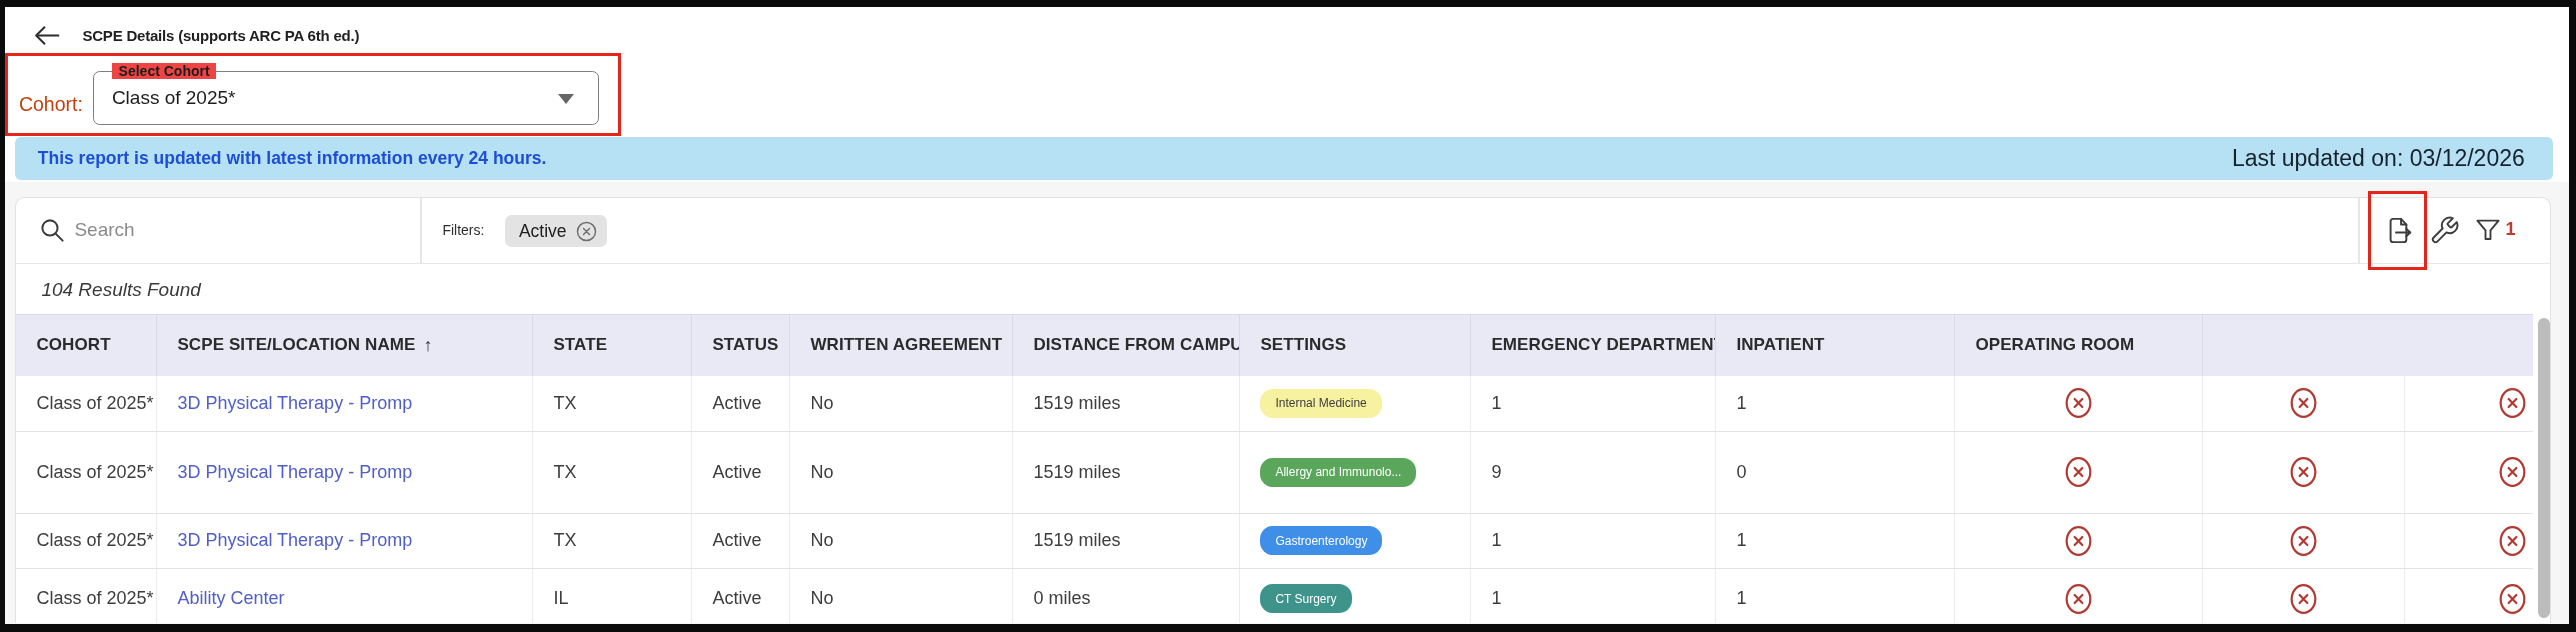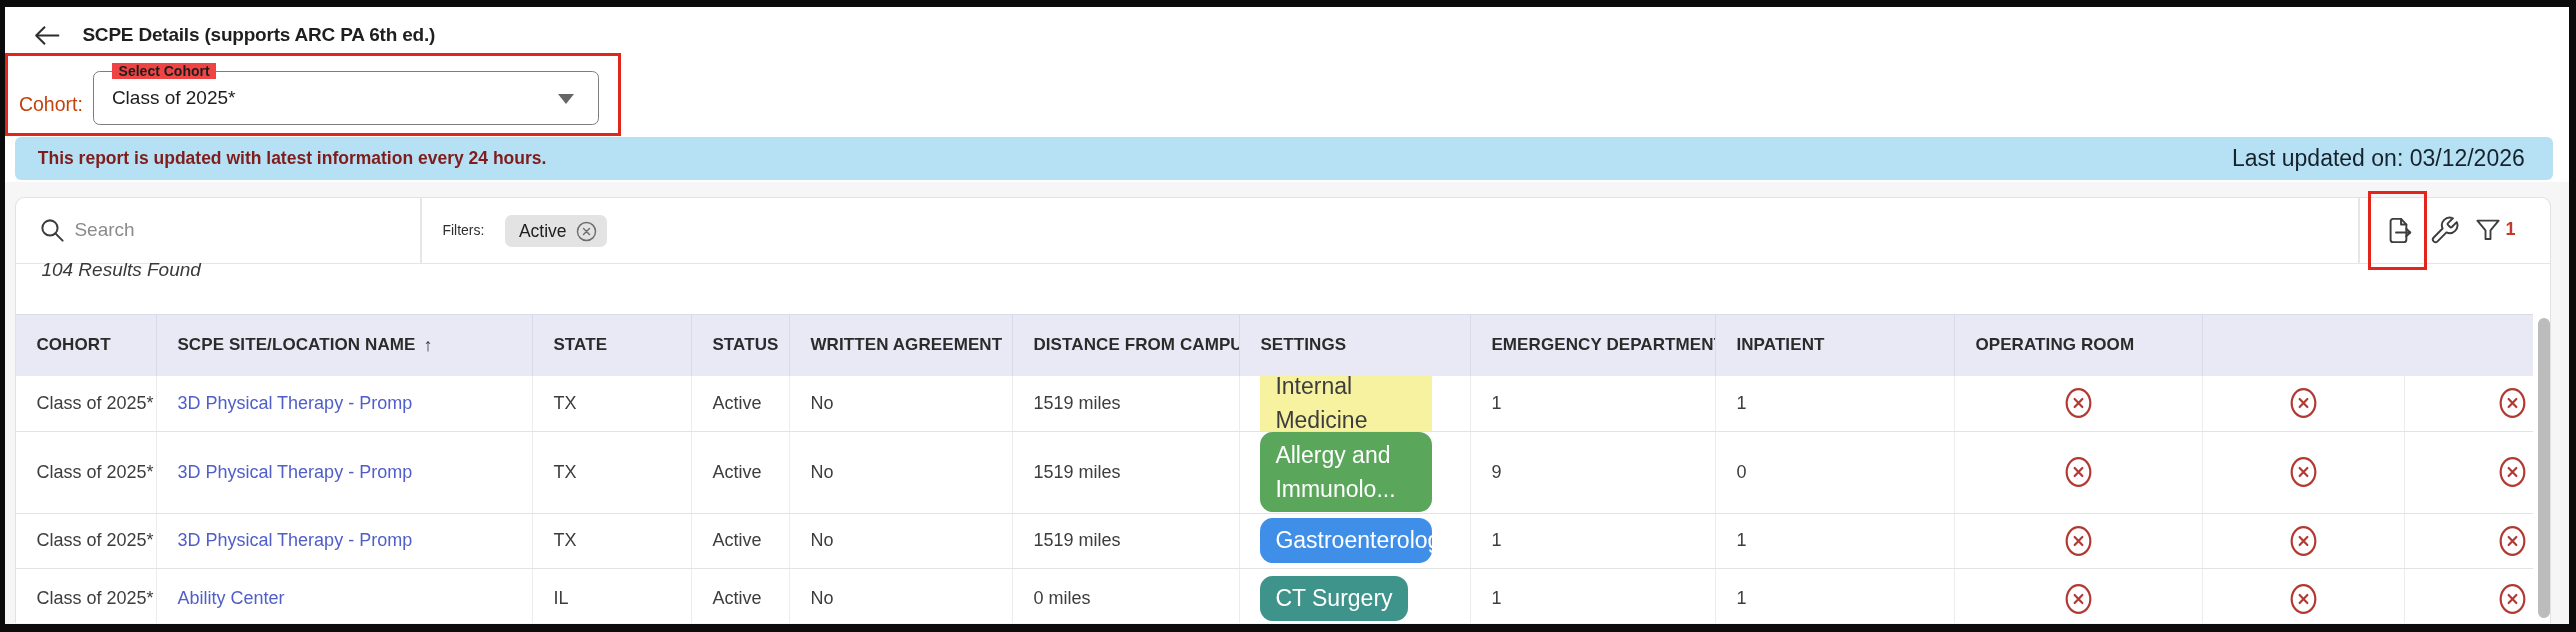--- a/index.html
+++ b/index.html
@@ -8,21 +8,21 @@
     position:relative; width:2576px; height:632px; background:#0b0b0b;
     font-family:"Liberation Sans", sans-serif; overflow:hidden;
   }
   .content {
     position:absolute; left:5.4px; top:6.7px; width:2564px; height:617px;
     background:#ffffff; overflow:hidden;
   }
   
   .titlebar { position:absolute; left:27px; top:9.4px; height:38px; display:flex; align-items:center; gap:20px; }
   .back-btn { width:30px; height:23px; display:flex; align-items:center; justify-content:center; cursor:pointer; }
-  .page-title { font-size:19px; font-weight:700; color:#1f1f1f; letter-spacing:-0.2px; }
+  .page-title { font-size:15px; font-weight:700; color:#1f1f1f; letter-spacing:-0.2px; }
 
   
   .annotation-box { position:absolute; border:3.4px solid #e3261b; z-index:8; pointer-events:none; }
   .ann-cohort { left:0; top:46px; width:616px; height:83px; }
   .cohort-label { position:absolute; left:13.5px; top:86px; font-size:19.5px; color:#c2410c; }
   .cohort-select {
     position:absolute; left:88px; top:64px; width:506px; height:54px;
     border:1.3px solid #7d7d7d; border-radius:6.7px; background:#fff; cursor:pointer;
   }
   .select-float-label {
@@ -35,21 +35,21 @@
     width:0; height:0; border-left:8px solid transparent; border-right:8px solid transparent;
     border-top:10px solid #666;
   }
 
   
   .info-bar {
     position:absolute; left:9.4px; top:130px; width:2538px; height:43px; background:#b6e1f5;
     border-radius:6px; display:flex; align-items:center; justify-content:space-between;
     padding:0 28px 0 23px; z-index:2;
   }
-  .info-msg { font-size:17.5px; font-weight:700; color:#7f1d1d; }
+  .info-msg { font-size:17.5px; font-weight:700; color:#1d4ed8; }
   .info-updated { font-size:23px; font-weight:400; color:#16222c; }
 
   
   .page-bg { position:absolute; left:0; top:175px; width:100%; height:442px; background:#f6f6f7; }
 
   
   .card {
     position:absolute; left:10px; top:190px; width:2536px; height:426px; background:#fff;
     border:1.3px solid #e2e2e2; border-bottom:none; border-radius:9.4px 9.4px 0 0; overflow:hidden; z-index:3;
   }
@@ -67,21 +67,21 @@
     position:absolute; left:489px; top:17.5px; height:32px; background:#e3e3e3; border-radius:6.7px;
     display:flex; align-items:center; gap:8px; padding:0 9.4px 0 13.5px; cursor:pointer;
   }
   .filter-chip-label { font-size:17.5px; color:#202020; }
   .tb-icon { position:absolute; top:17.5px; cursor:pointer; }
   .icon-export { left:2368px; } .icon-wrench { left:2413px; } .icon-funnel { left:2457px; }
   .filter-count { position:absolute; left:2489px; top:21.5px; font-size:18px; font-weight:700; color:#c23a2c; }
   .ann-export { left:2363px; top:184px; width:59px; height:79px; }
 
   .results-line {
-    position:absolute; left:25px; top:48px; height:48px; display:flex; align-items:center;
+    position:absolute; left:25px; top:68px; height:48px; display:flex; align-items:center;
     font-size:19px; font-style:italic; color:#3a3a3a;
   }
 
   
   .table { position:absolute; left:0; top:116px; width:2517px; overflow:hidden; }
   .trow {
     display:grid;
     grid-template-columns:141px 376px 159px 98px 223px 227px 231px 245px 239px 248px 202px 215px;
   }
   .thead { height:62px; background:#e9e9f6; border-top:1.3px solid #dadae8; }
@@ -93,21 +93,21 @@
   .sort-arrow { margin-left:8px; font-size:18px; color:#333; }
   .tbody-row { background:#fff; border-bottom:1.3px solid #e3e3e3; }
   .r1 { height:56px; } .r2 { height:82px; } .r3 { height:55px; } .r4 { height:61px; }
   .td {
     display:flex; align-items:center; padding-left:20px; font-size:18px; color:#3d3d3d;
     border-right:1.3px solid #ececec; white-space:nowrap; overflow:hidden;
   }
   .td.center { justify-content:center; padding-left:0; }
   .site-link { color:#4f5ec9; cursor:pointer; }
   .setting-chip {
-    display:inline-block; border-radius:13px; padding:5.4px 15px; font-size:23px; line-height:1.5;
+    display:inline-block; border-radius:13px; padding:5.4px 15px; font-size:12px; line-height:1.5;
     max-width:172px; white-space:normal;
   }
   .scroll-thumb {
     position:absolute; left:2522px; top:120px; width:12px; height:300px;
     background:#bcbcbc; border-radius:6px; cursor:pointer;
   }
   svg { display:block; }
 </style>
 </head>
 <body>

